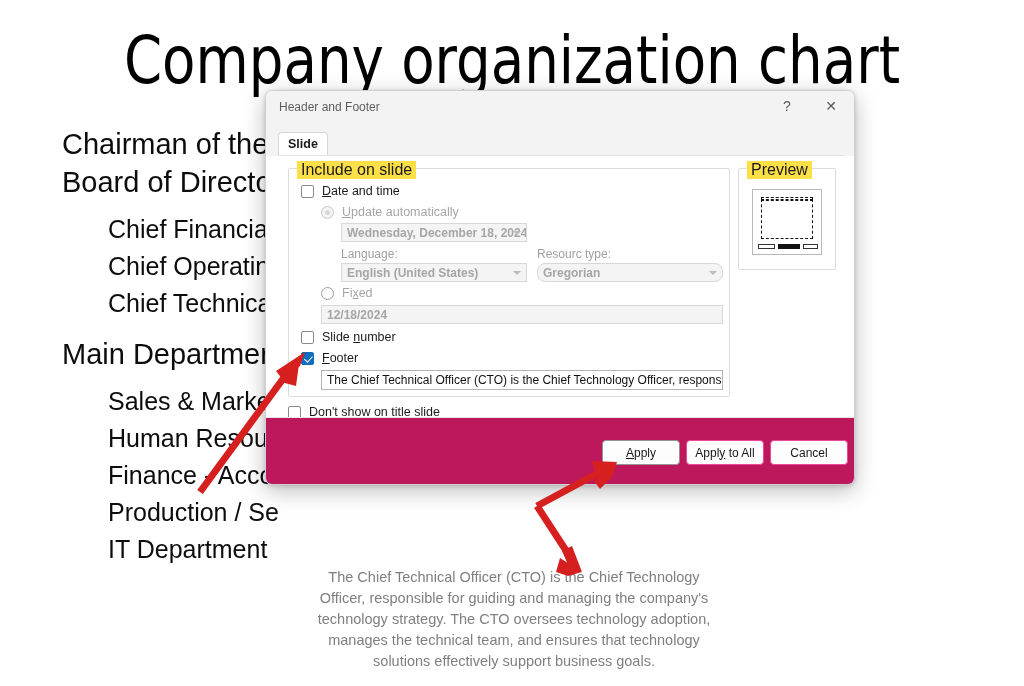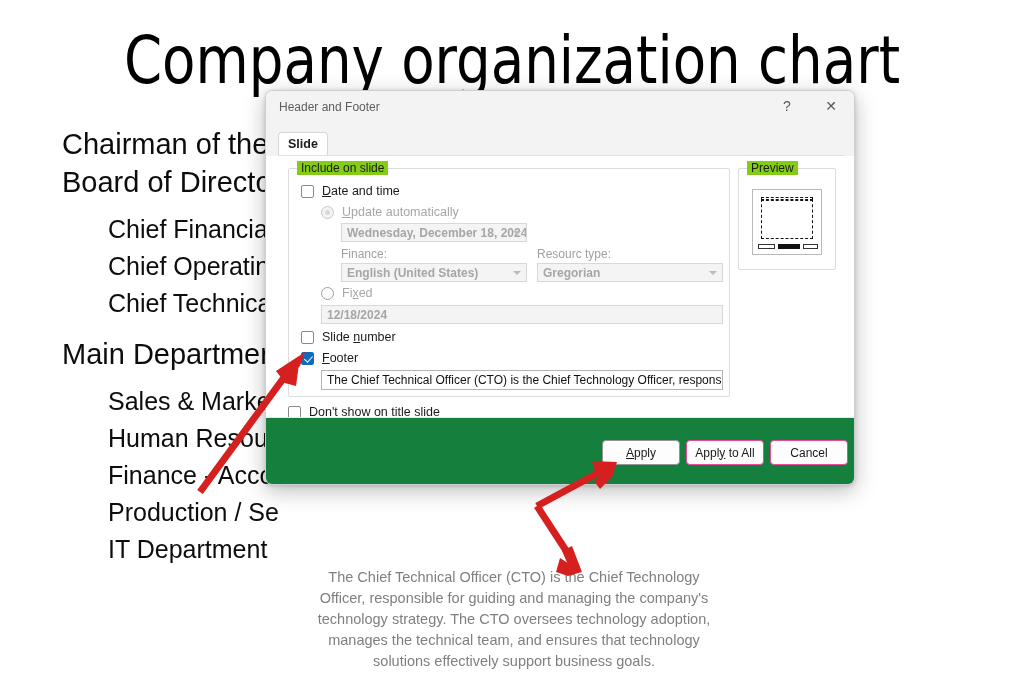--- a/index.html
+++ b/index.html
@@ -155,23 +155,23 @@
   
   .group {
     position: absolute;
     border: 1px solid #dcdcdc;
     border-radius: 2px;
   }
   .group > .group-label {
     position: absolute;
     top: -8px;
     left: 8px;
-    background: #84cc16;
+    background: #fde047;
     padding: 0 4px;
-    font-size: 12px;
+    font-size: 16px;
     color: #1a1a1a;
   }
   #group-include {
     left: 22px;
     top: 12px;
     width: 440px;
     height: 227px;
   }
   #group-preview {
     left: 472px;
@@ -313,21 +313,21 @@
   .pv-bar.b2 { left: 25px; width: 22px; background: #111; border-color: #111; }
   .pv-bar.b3 { left: 50px; width: 15px; }
 
   
   .dlg-footer {
     position: absolute;
     left: 0;
     bottom: 0;
     width: 632px;
     height: 66px;
-    background: #15803d;
+    background: #be185d;
     border-top: 1px solid #e8e8e8;
   }
   .btn {
     position: absolute;
     top: 22px;
     height: 25px;
     box-sizing: border-box;
     background: #fdfdfd;
     border: 1px solid #ec4899;
     border-radius: 4px;
@@ -406,28 +406,28 @@
         <div class="row" style="left:32px; top:36px;">
           <span class="rb disabled"></span>
           <span class="lbl dim"><u>U</u>pdate automatically</span>
         </div>
 
         <div class="input disabled" style="left:52px; top:54px; width:186px; height:19px;">
           <span>Wednesday, December 18, 2024</span>
           <span class="caret"></span>
         </div>
 
-        <div class="field-label dim" style="left:52px; top:78px;">Finance:</div>
+        <div class="field-label dim" style="left:52px; top:78px;">Language:</div>
         <div class="input disabled" style="left:52px; top:94px; width:186px; height:19px;">
           <span>English (United States)</span>
           <span class="caret"></span>
         </div>
 
         <div class="field-label dim" style="left:248px; top:78px;">Resourc type:</div>
-        <div class="input disabled" style="left:248px; top:94px; width:186px; height:19px;">
+        <div class="input disabled" style="left:248px; top:94px; width:186px; height:19px;border-radius:8px;">
           <span>Gregorian</span>
           <span class="caret"></span>
         </div>
 
         <div class="row" style="left:32px; top:117px;">
           <span class="rb"></span>
           <span class="lbl dim">Fi<u>x</u>ed</span>
         </div>
 
         <div class="input disabled" style="left:32px; top:136px; width:402px; height:19px;">

